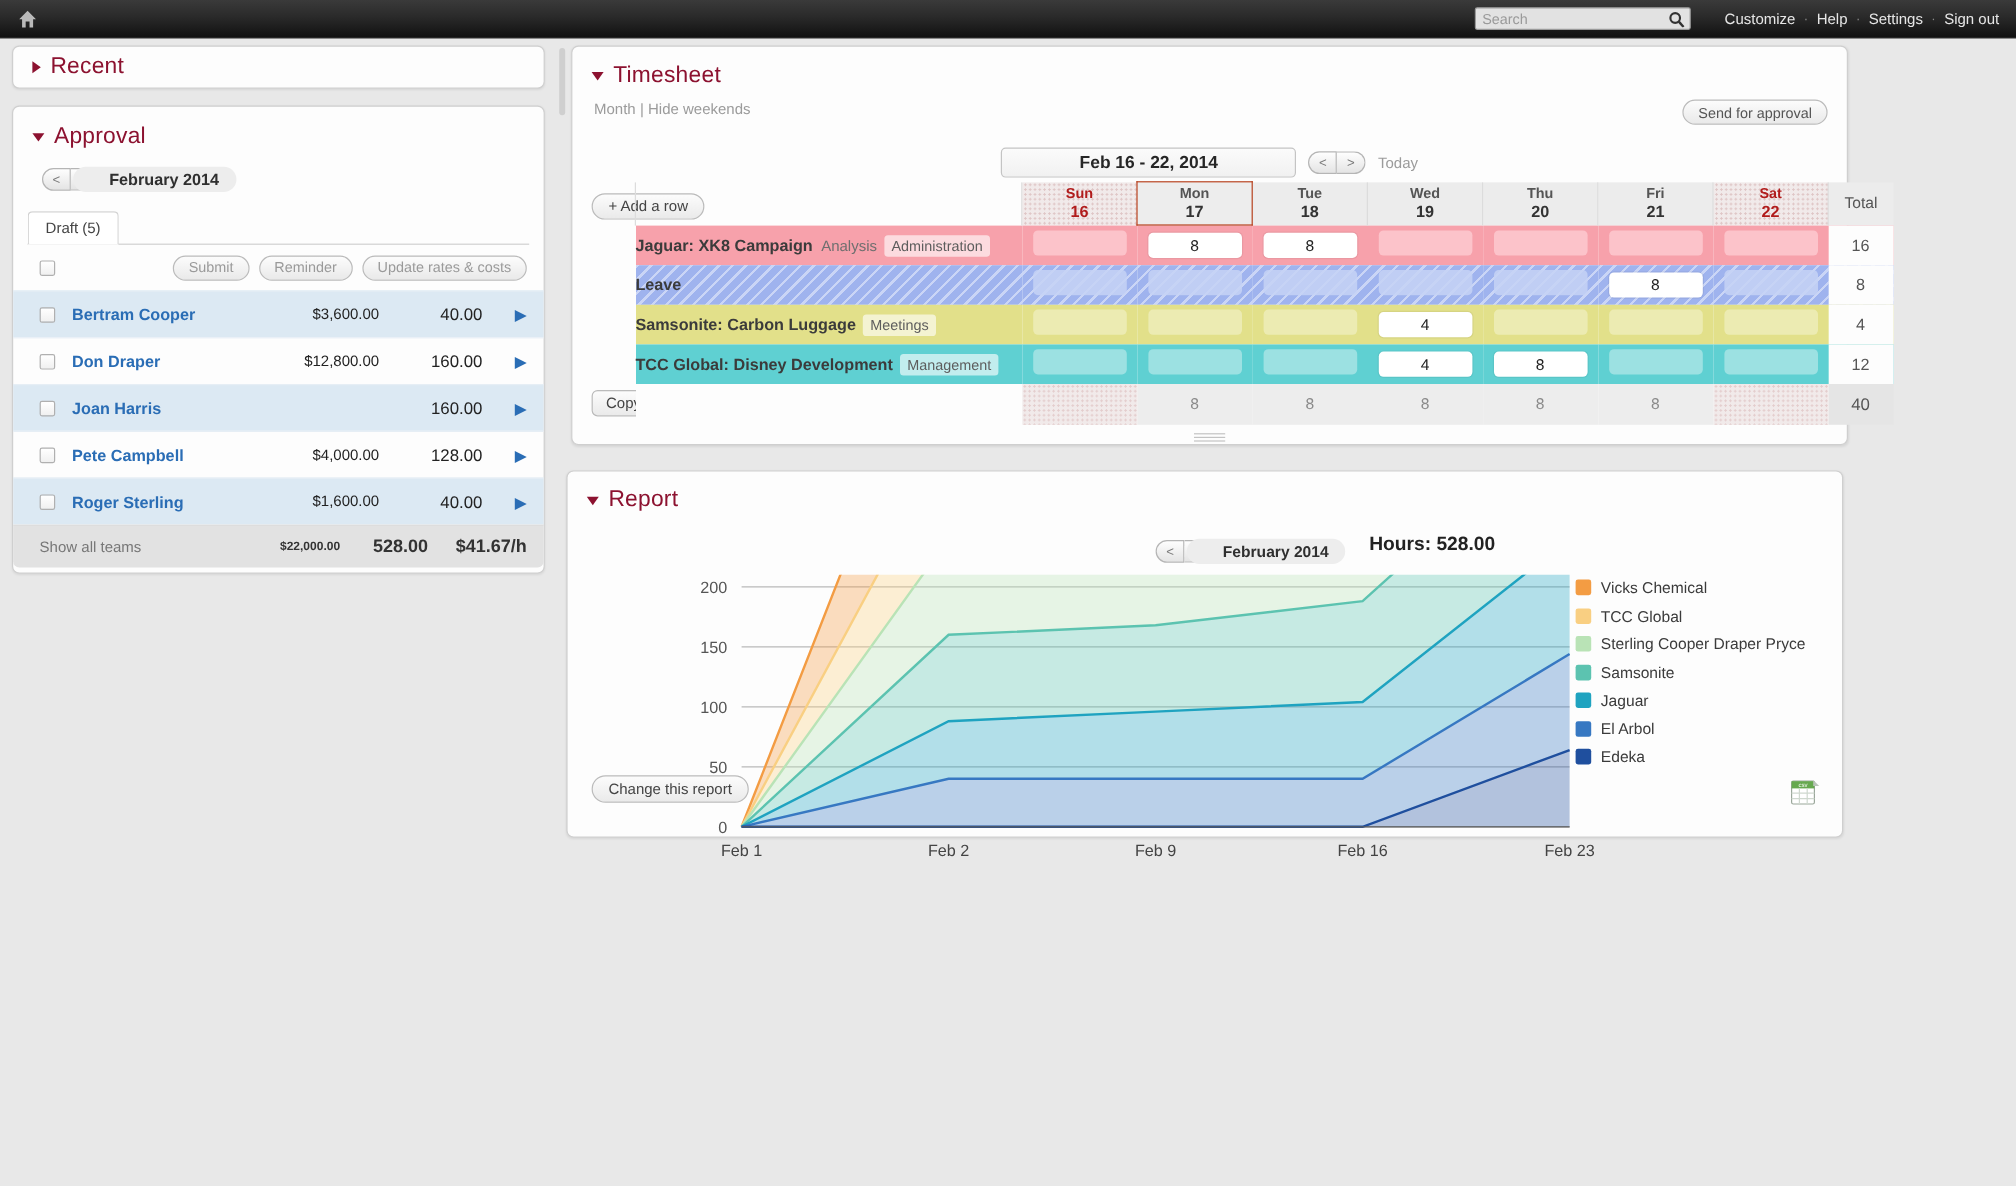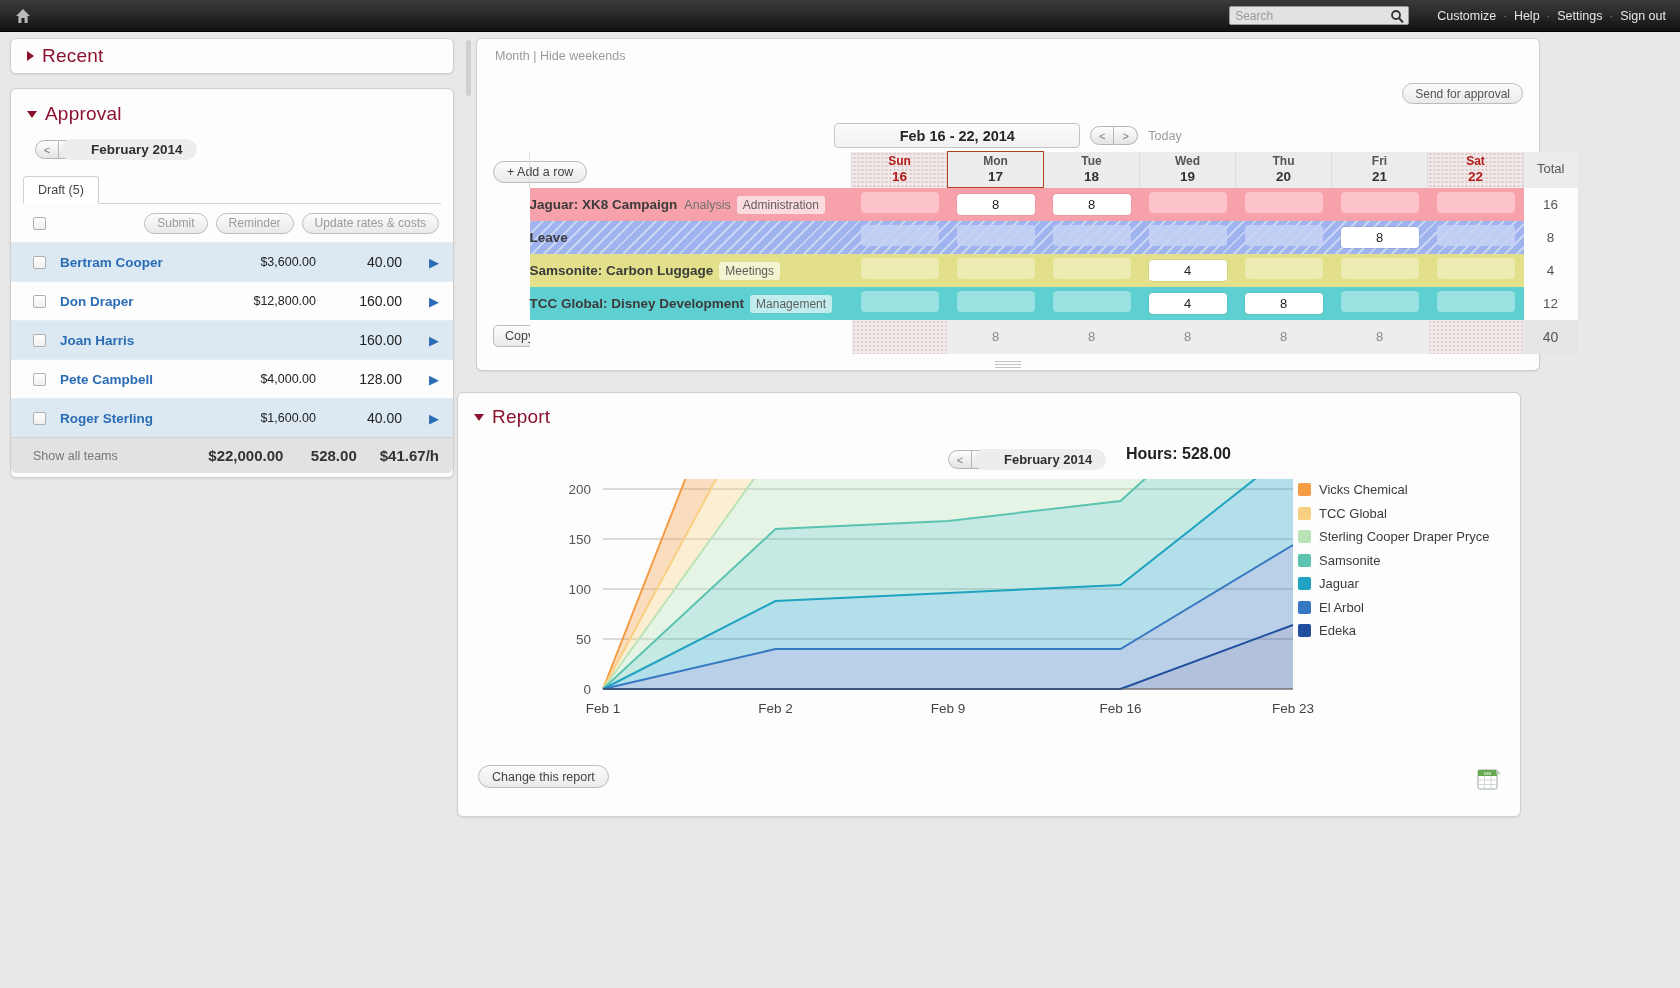--- a/index.html
+++ b/index.html
@@ -105,21 +105,21 @@
   .arow .nm{ width:160px; color:#2a6db5; font-weight:bold; font-size:13.5px; margin-left:14px; }
   .arow .amt{ width:96px; text-align:right; font-size:12.5px; color:#222; }
   .arow .hrs{ width:86px; text-align:right; font-size:14px; color:#222; }
   .arow .arw{ margin-left:auto; color:#2a6db5; }
   .atotal{
     display:flex; align-items:center; height:36px; padding:0 14px 0 22px;
     background:#e2e2e2; border-top:1px solid #d2d2d2;
     border-radius:0 0 5px 5px;
   }
   .atotal .lk{ color:#777; font-size:12.5px; width:174px; }
-  .atotal .v1{ width:106px; text-align:right; font-weight:bold; font-size:15px; }
+  .atotal .v1{ width:106px; text-align:right; font-weight:bold; font-size:10px; }
   .atotal .v2{ width:82px; text-align:right; font-weight:bold; font-size:15px; }
   .atotal .v3{ width:92px; text-align:right; font-weight:bold; font-size:15px; }
 
   
   .coldivider{ position:absolute; left:466px; top:40px; width:5px; height:56px; background:#cfcfcf; border-radius:3px; }
 
   
   #timesheet-panel{ left:476px; top:38px; width:1064px; height:333px; }
   .ts-head{ padding:13px 0 0 16px; }
   .ts-sub{ padding:10px 0 0 18px; color:#9b9b9b; font-size:12.5px; }
@@ -212,21 +212,21 @@
   .totrow td.grand{ background:#e5e5e5; color:#555; font-size:14px; }
   .totrow td.firstblank{ background:#fdfdfd; }
 
   .resize-handle{
     position:absolute; left:50%; transform:translateX(-50%); bottom:4px;
     width:26px; height:7px; cursor:ns-resize;
   }
   .resize-handle i{ display:block; height:1px; background:#c3c3c3; margin-top:2px; }
 
   
-  #report-panel{ left:457px; top:392px; width:1064px; height:425px; }
+  #report-panel{ left:472px; top:392px; width:1064px; height:306px; }
   #report-panel .panel-title{ padding:13px 0 0 16px; }
   .rep-ctl{ position:absolute; left:490px; top:56px; }
   .rep-hours{ position:absolute; left:668px; top:52px; font-weight:bold; font-size:16px; color:#222; }
   .monthpill.sm{ height:21px; }
   .monthpill.sm .lbl{ font-weight:bold; font-size:13px; margin-left:30px; }
 
   .chartarea{ position:absolute; left:0; top:86px; width:1064px; height:260px; }
   .chart-svg{ display:block; }
   .legend{ position:absolute; left:840px; top:88px; width:200px; font-size:13px; color:#3b3b3b; }
   .legend .li{ display:flex; align-items:flex-start; margin-bottom:6px; }
@@ -350,20 +350,24 @@
 
   <div class="atotal">
     <span class="lk">Show all teams</span>
     <span class="v1">$22,000.00</span>
     <span class="v2">528.00</span>
     <span class="v3">$41.67/h</span>
   </div>
 </div>
 
 <div class="panel" id="timesheet-panel">
+  <div class="panel-title ts-head">
+    <span class="tri-down"></span>
+    <span>Timesheet</span>
+  </div>
   <div class="ts-sub">
     <span>Month</span>
     <span>|</span>
     <span>Hide weekends</span>
   </div>
   <div class="sendapproval">Send for approval</div>
 
   <div class="daterow">
     <div class="datebox">Feb 16 - 22, 2014</div>
     <div class="pagerbtns" style="margin-left:10px;">

